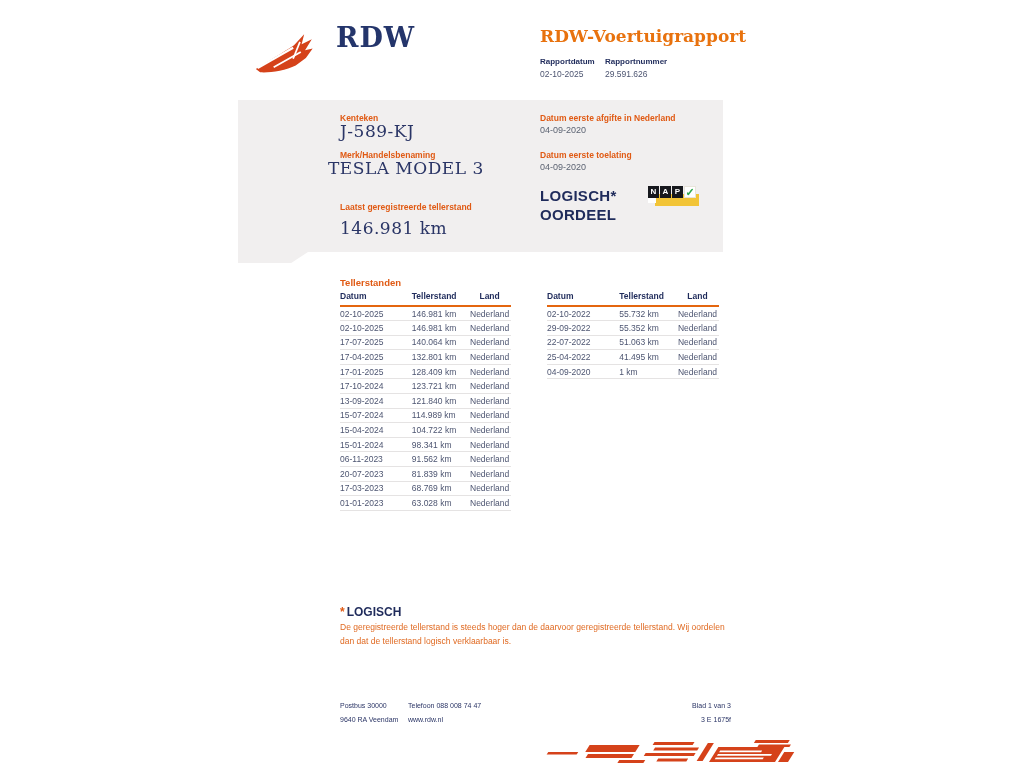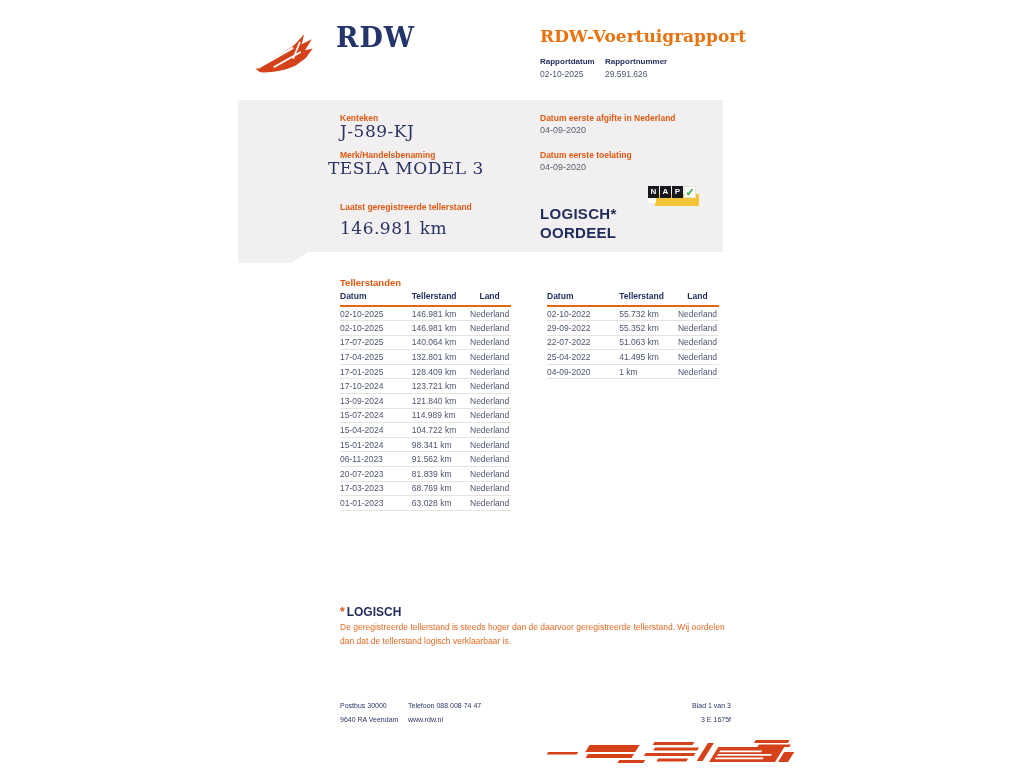--- a/index.html
+++ b/index.html
@@ -85,21 +85,21 @@
     <div class="abs fld-label" style="left:102px; top:50px;">Merk/Handelsbenaming</div>
     <div class="abs fld-big" style="left:90px; top:58px;">TESLA MODEL 3</div>
     <div class="abs fld-label" style="left:102px; top:102px;">Laatst geregistreerde tellerstand</div>
     <div class="abs fld-big" style="left:102px; top:118px;">146.981 km</div>
 
     <div class="abs fld-label" style="left:302px; top:13px;">Datum eerste afgifte in Nederland</div>
     <div class="abs fld-small" style="left:302px; top:25px;">04-09-2020</div>
     <div class="abs fld-label" style="left:302px; top:50px;">Datum eerste toelating</div>
     <div class="abs fld-small" style="left:302px; top:62px;">04-09-2020</div>
 
-    <div class="abs oordeel" style="left:302px; top:104px;">
+    <div class="abs oordeel" style="left:302px; top:86px;">
       <div>LOGISCH*</div>
       <div>OORDEEL</div>
     </div>
 
     <div class="abs nap">
       <div class="nap-bar"></div>
       <div class="nap-notch"></div>
       <div class="nap-sq" style="left:0px;">N</div>
       <div class="nap-sq" style="left:12px;">A</div>
       <div class="nap-sq" style="left:24px;">P</div>

